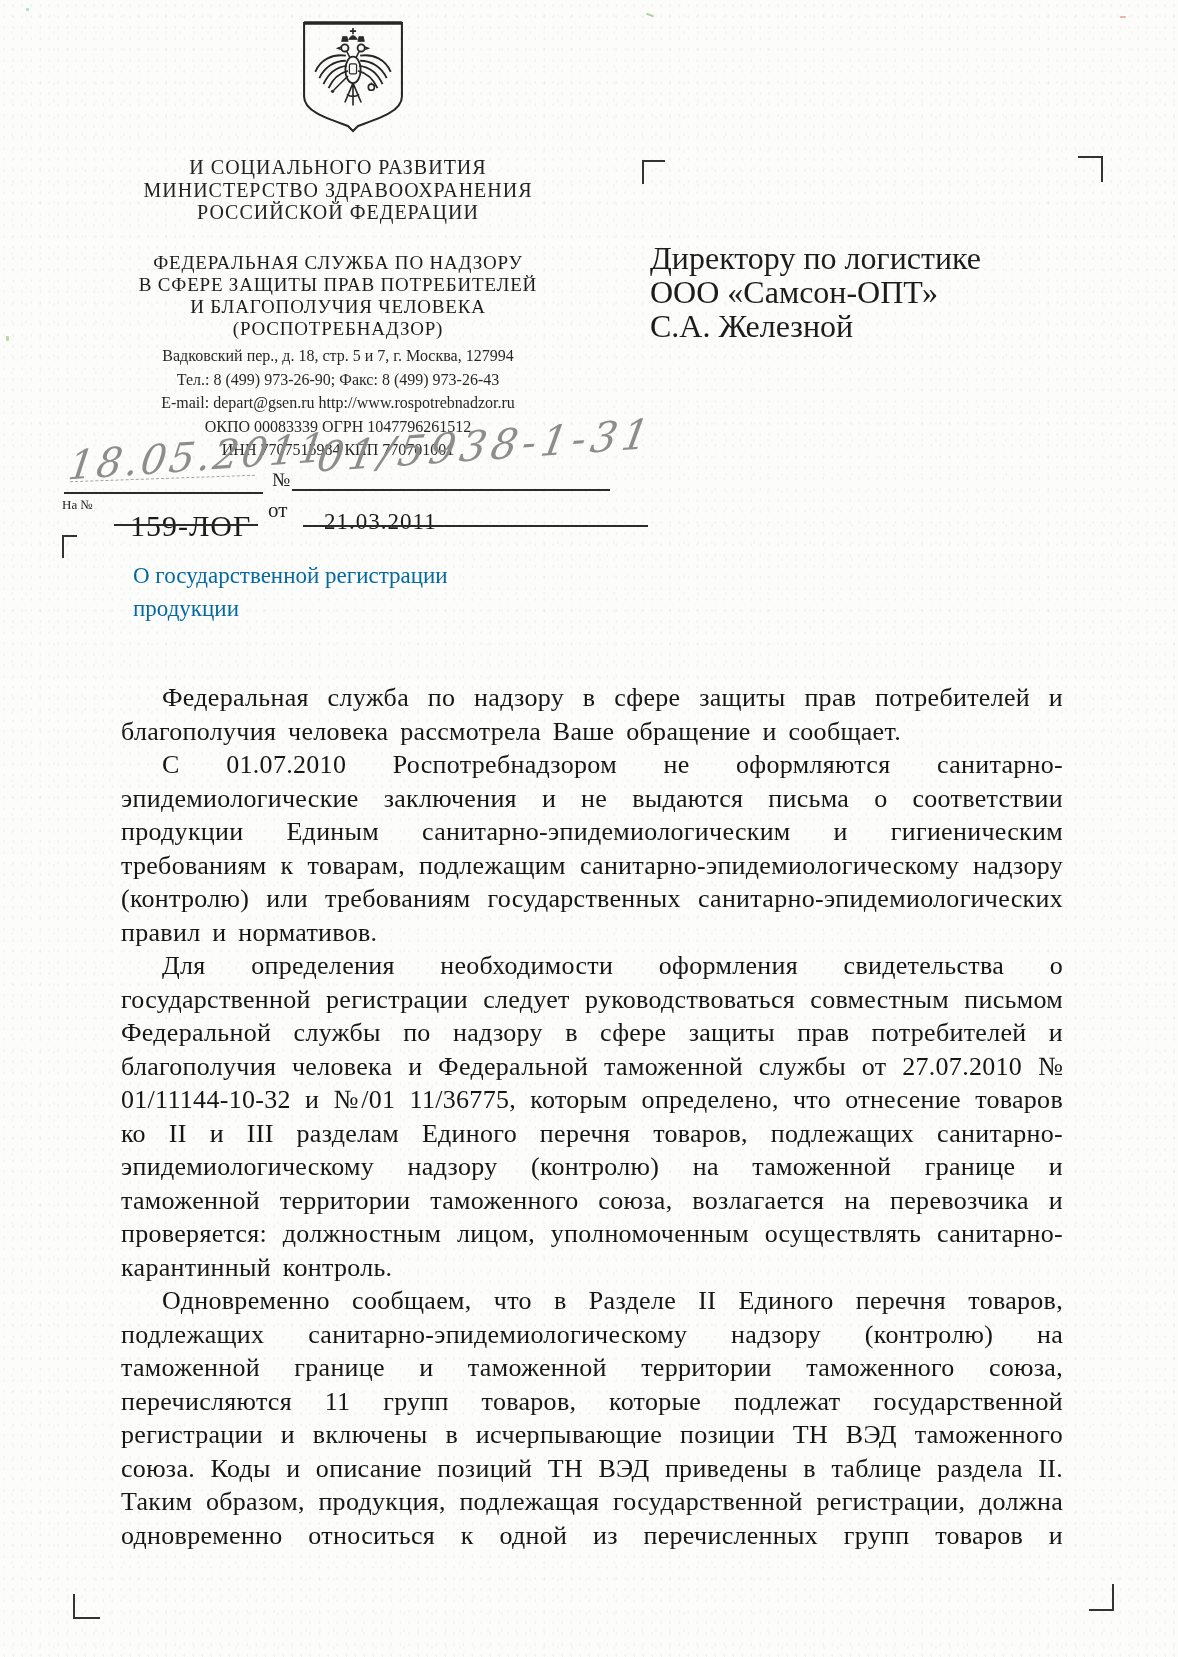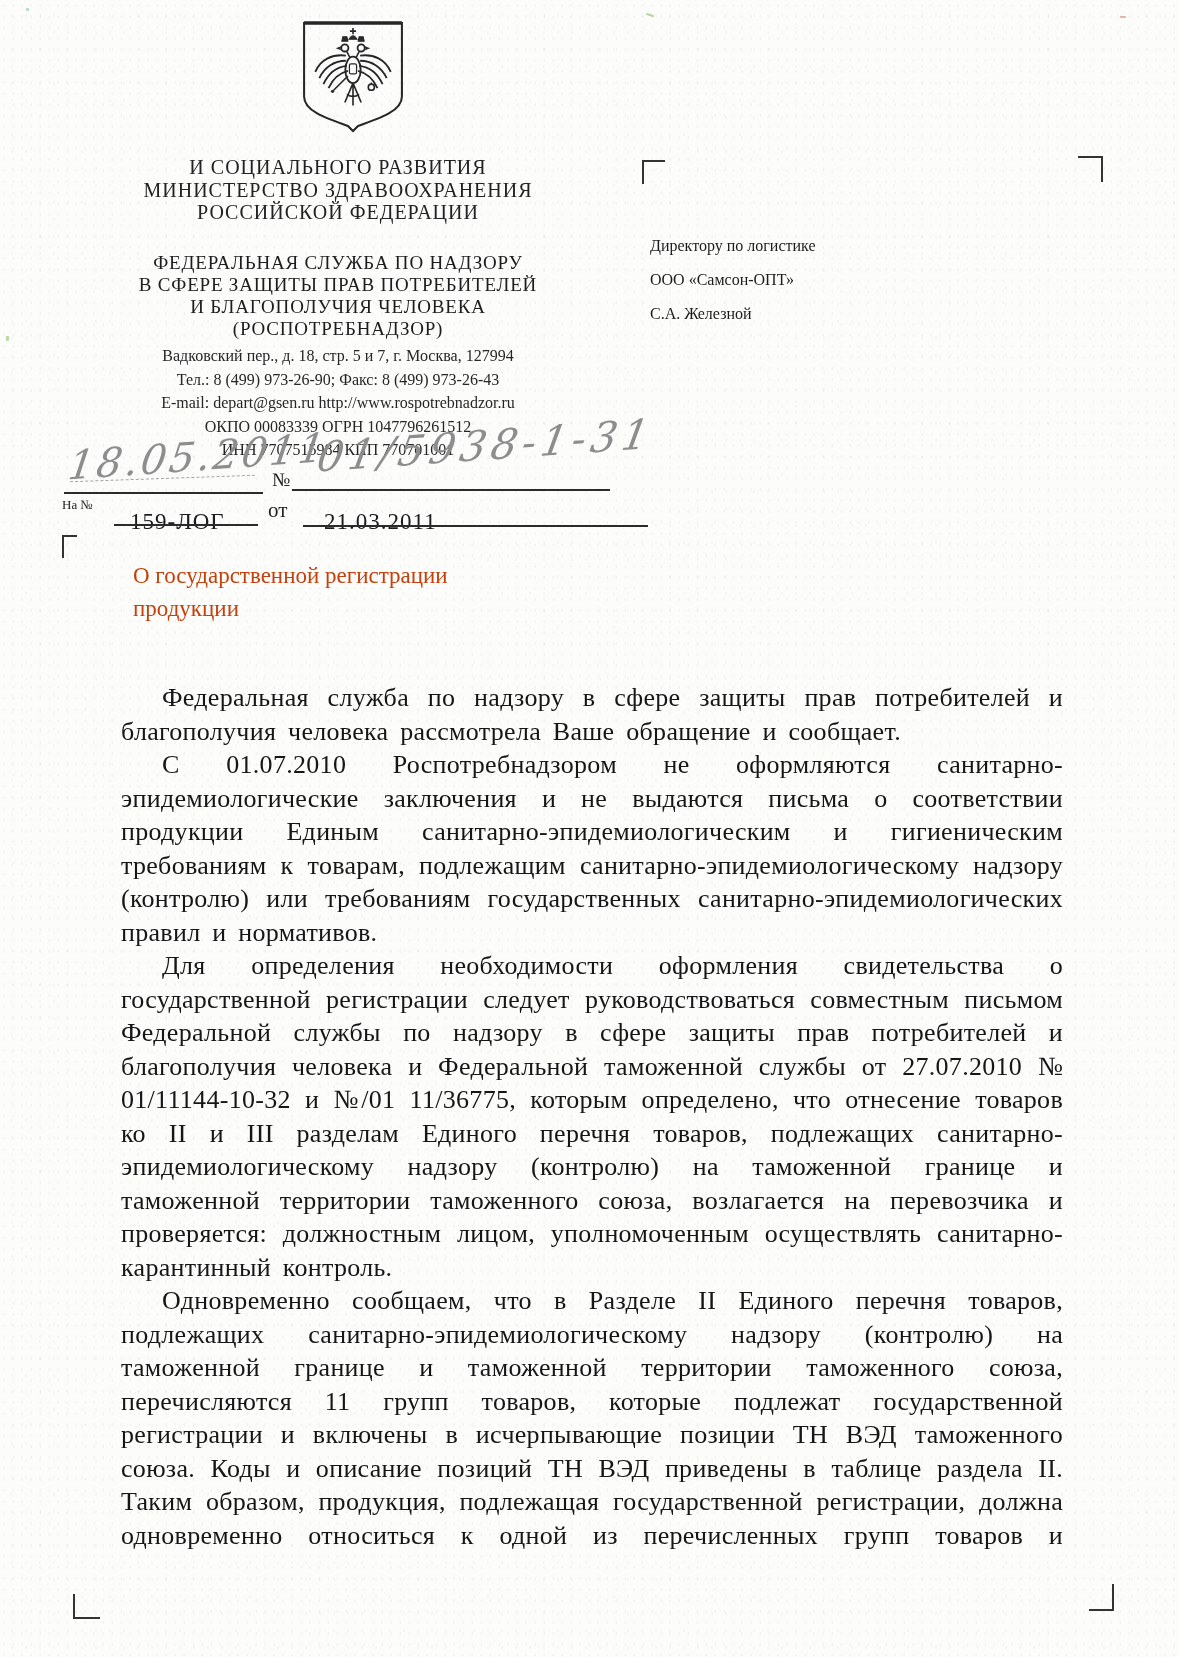--- a/index.html
+++ b/index.html
@@ -25,48 +25,48 @@
   
   .emblem{left:300px;top:18px;width:106px;height:116px;}
   .ministry{left:112px;top:156px;width:452px;text-align:center;
     font-size:20px;line-height:22.5px;letter-spacing:1px;color:#222;}
   .agency{left:112px;top:252px;width:452px;text-align:center;
     font-size:19px;line-height:22px;font-weight:normal;letter-spacing:.8px;color:#1d1d1d;}
   .contacts{left:112px;top:344px;width:452px;text-align:center;
     font-size:16px;line-height:23.5px;color:#262626;}
 
   
-  .recipient{left:650px;top:229px;font-size:16px;line-height:34px;color:#1c1c1c;}
+  .recipient{left:650px;top:241px;font-size:32px;line-height:34px;color:#1c1c1c;}
 
   
   .hand{
     font-style:italic;color:#8d8d8d;
     font-family:"DejaVu Serif","Liberation Serif",serif;
     white-space:nowrap;
   }
   .hw-date{left:72px;top:442px;font-size:40px;letter-spacing:3px;
     transform:rotate(-4deg) skewX(-12deg);transform-origin:left top;}
   .hw-num{left:322px;top:433px;font-size:41px;letter-spacing:5px;
     transform:rotate(-4deg) skewX(-14deg);transform-origin:left top;}
   .lbl{color:#222;}
   .num-label{left:272px;top:469px;font-size:19px;}
   .na-label{left:62px;top:497px;font-size:13px;}
   .ot-label{left:268px;top:498px;font-size:21px;}
-  .in-num{left:130px;top:509px;font-size:23px;letter-spacing:1px;}
+  .in-num{left:130px;top:509px;font-size:30px;letter-spacing:1px;}
   .in-date{left:324px;top:509px;font-size:23px;letter-spacing:1px;}
   .rule{height:0;border-top:2px solid #2b2b2b;}
   .rule-1{left:64px;top:492px;width:199px;}
   .rule-2{left:292px;top:489px;width:318px;}
   .rule-3{left:114px;top:524px;width:144px;z-index:3;}
   .rule-4{left:303px;top:525px;width:345px;z-index:3;}
   .dash-strike{left:70px;top:478px;width:185px;height:0;
     border-top:1px dashed #a5a5a5;transform:rotate(-2deg);}
 
   
-  .subject{left:133px;top:559px;font-size:23px;line-height:33px;color:#c2410c;}
+  .subject{left:133px;top:559px;font-size:23px;line-height:33px;color:#0369a1;}
 
   
   .body-text{left:121px;top:681px;width:942px;
     font-size:26px;line-height:33.5px;color:#161616;
     text-align:justify;word-spacing:5px;letter-spacing:.3px;}
   .body-text p{margin:0;text-indent:41px;}
   .body-text p.cut{text-align-last:justify;}
 
   
   .cm{width:22px;height:22px;}

